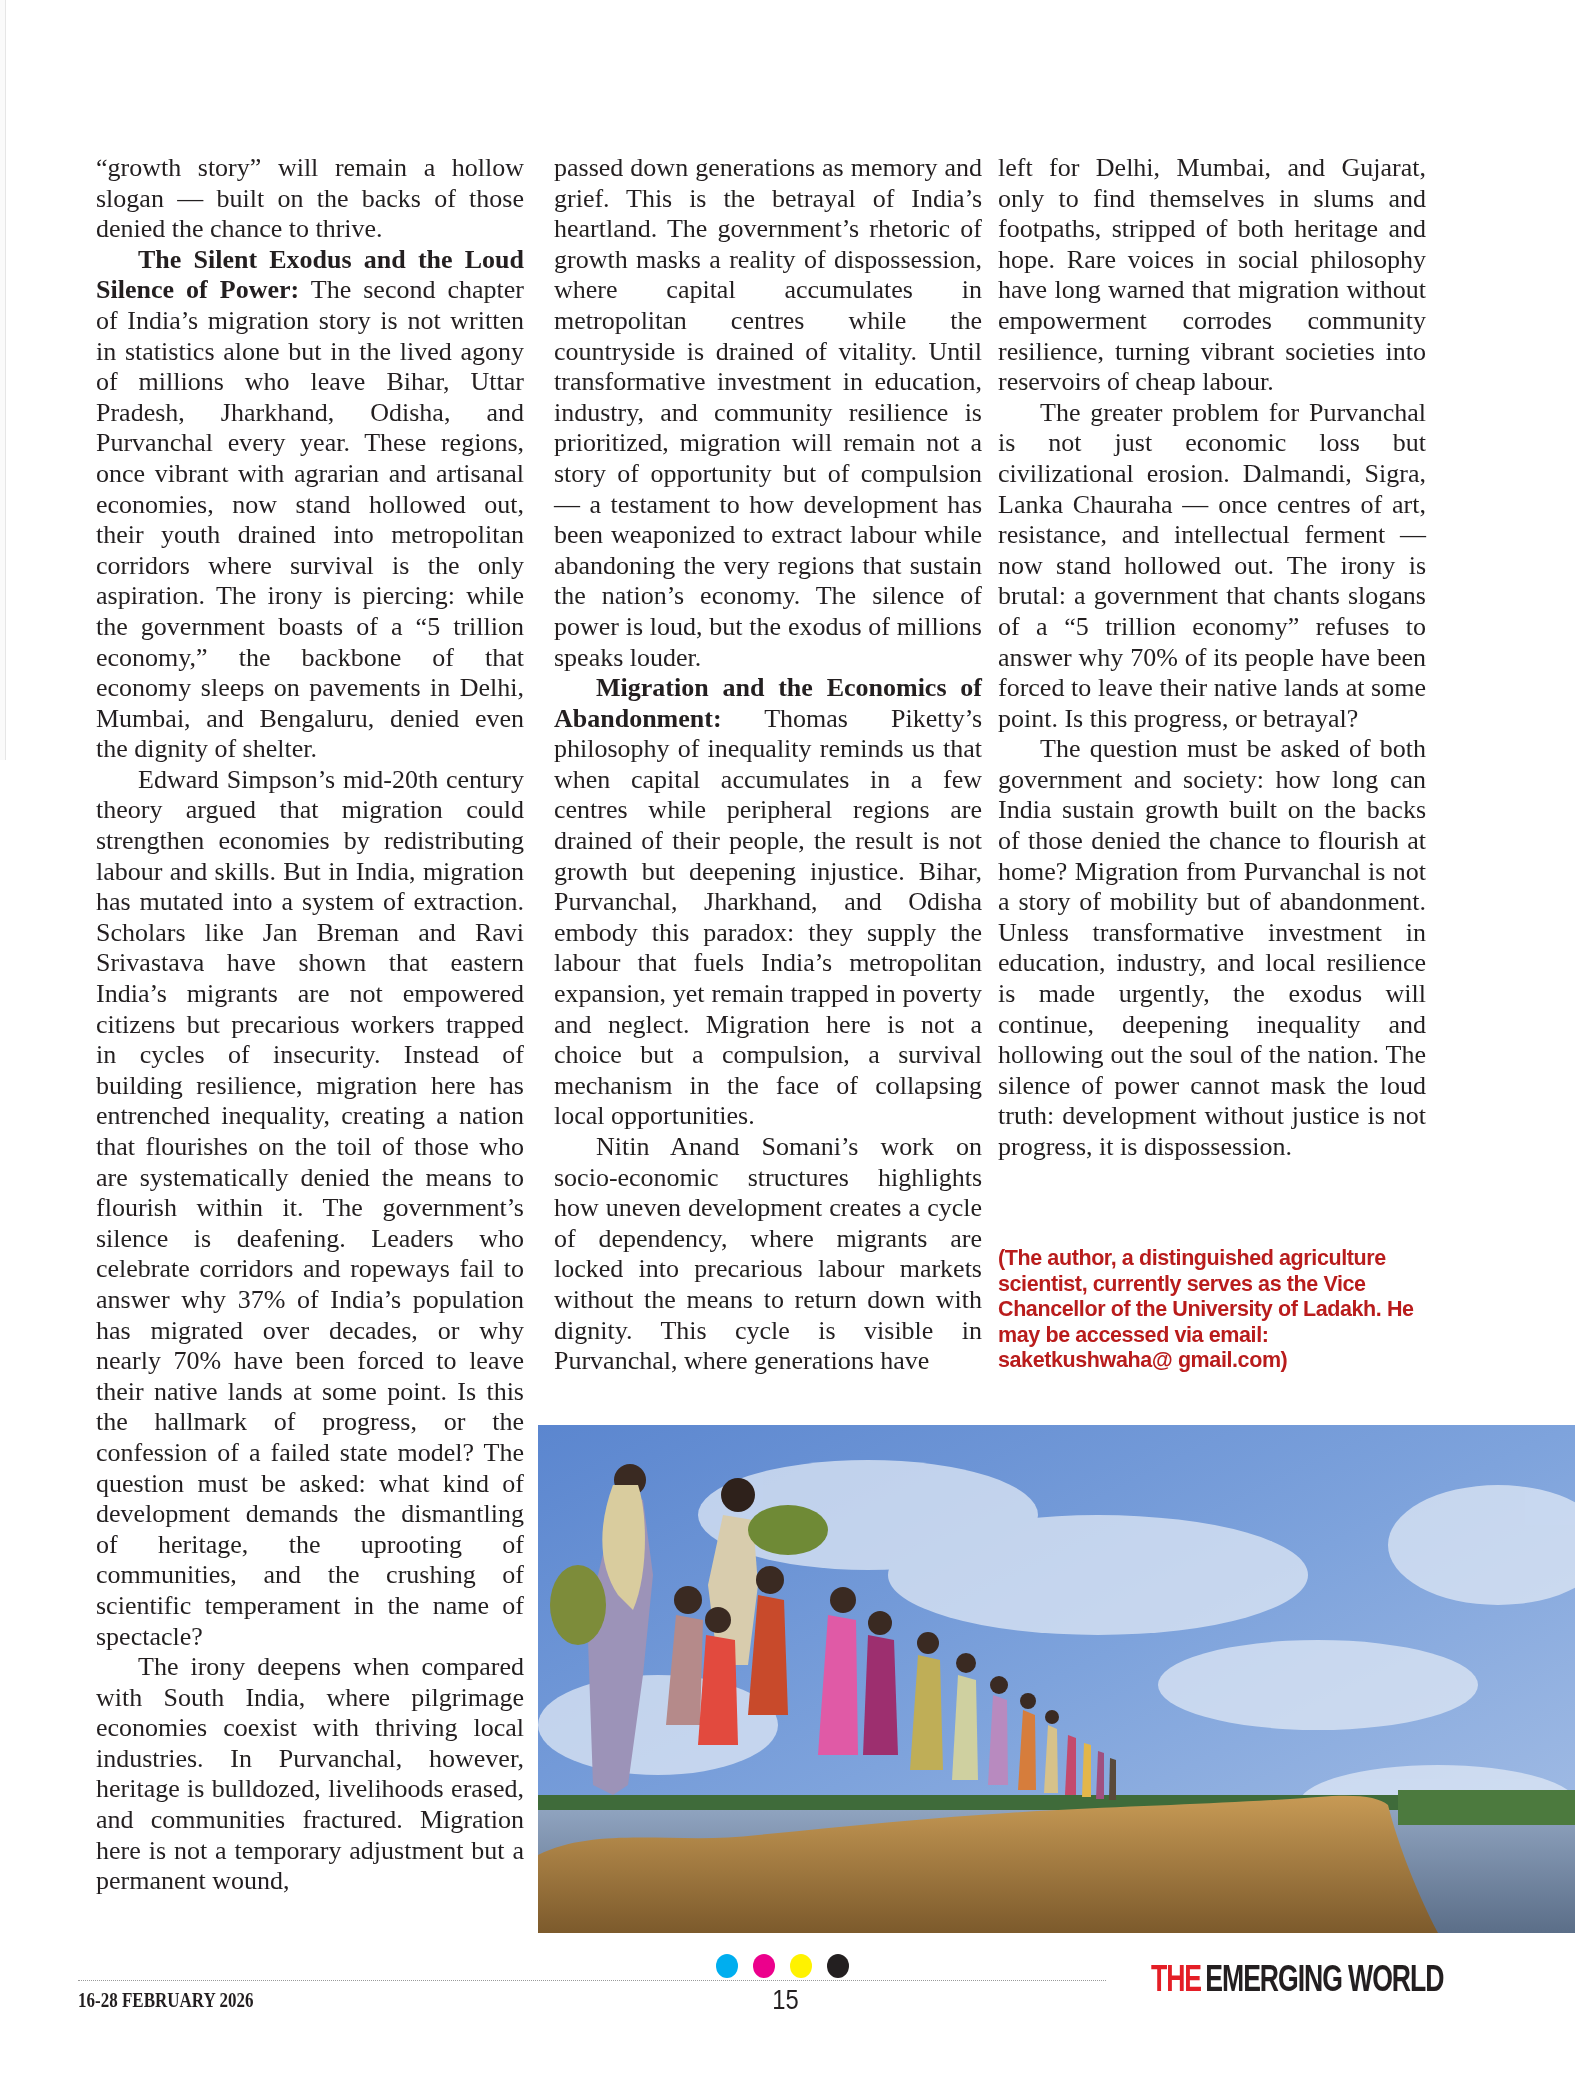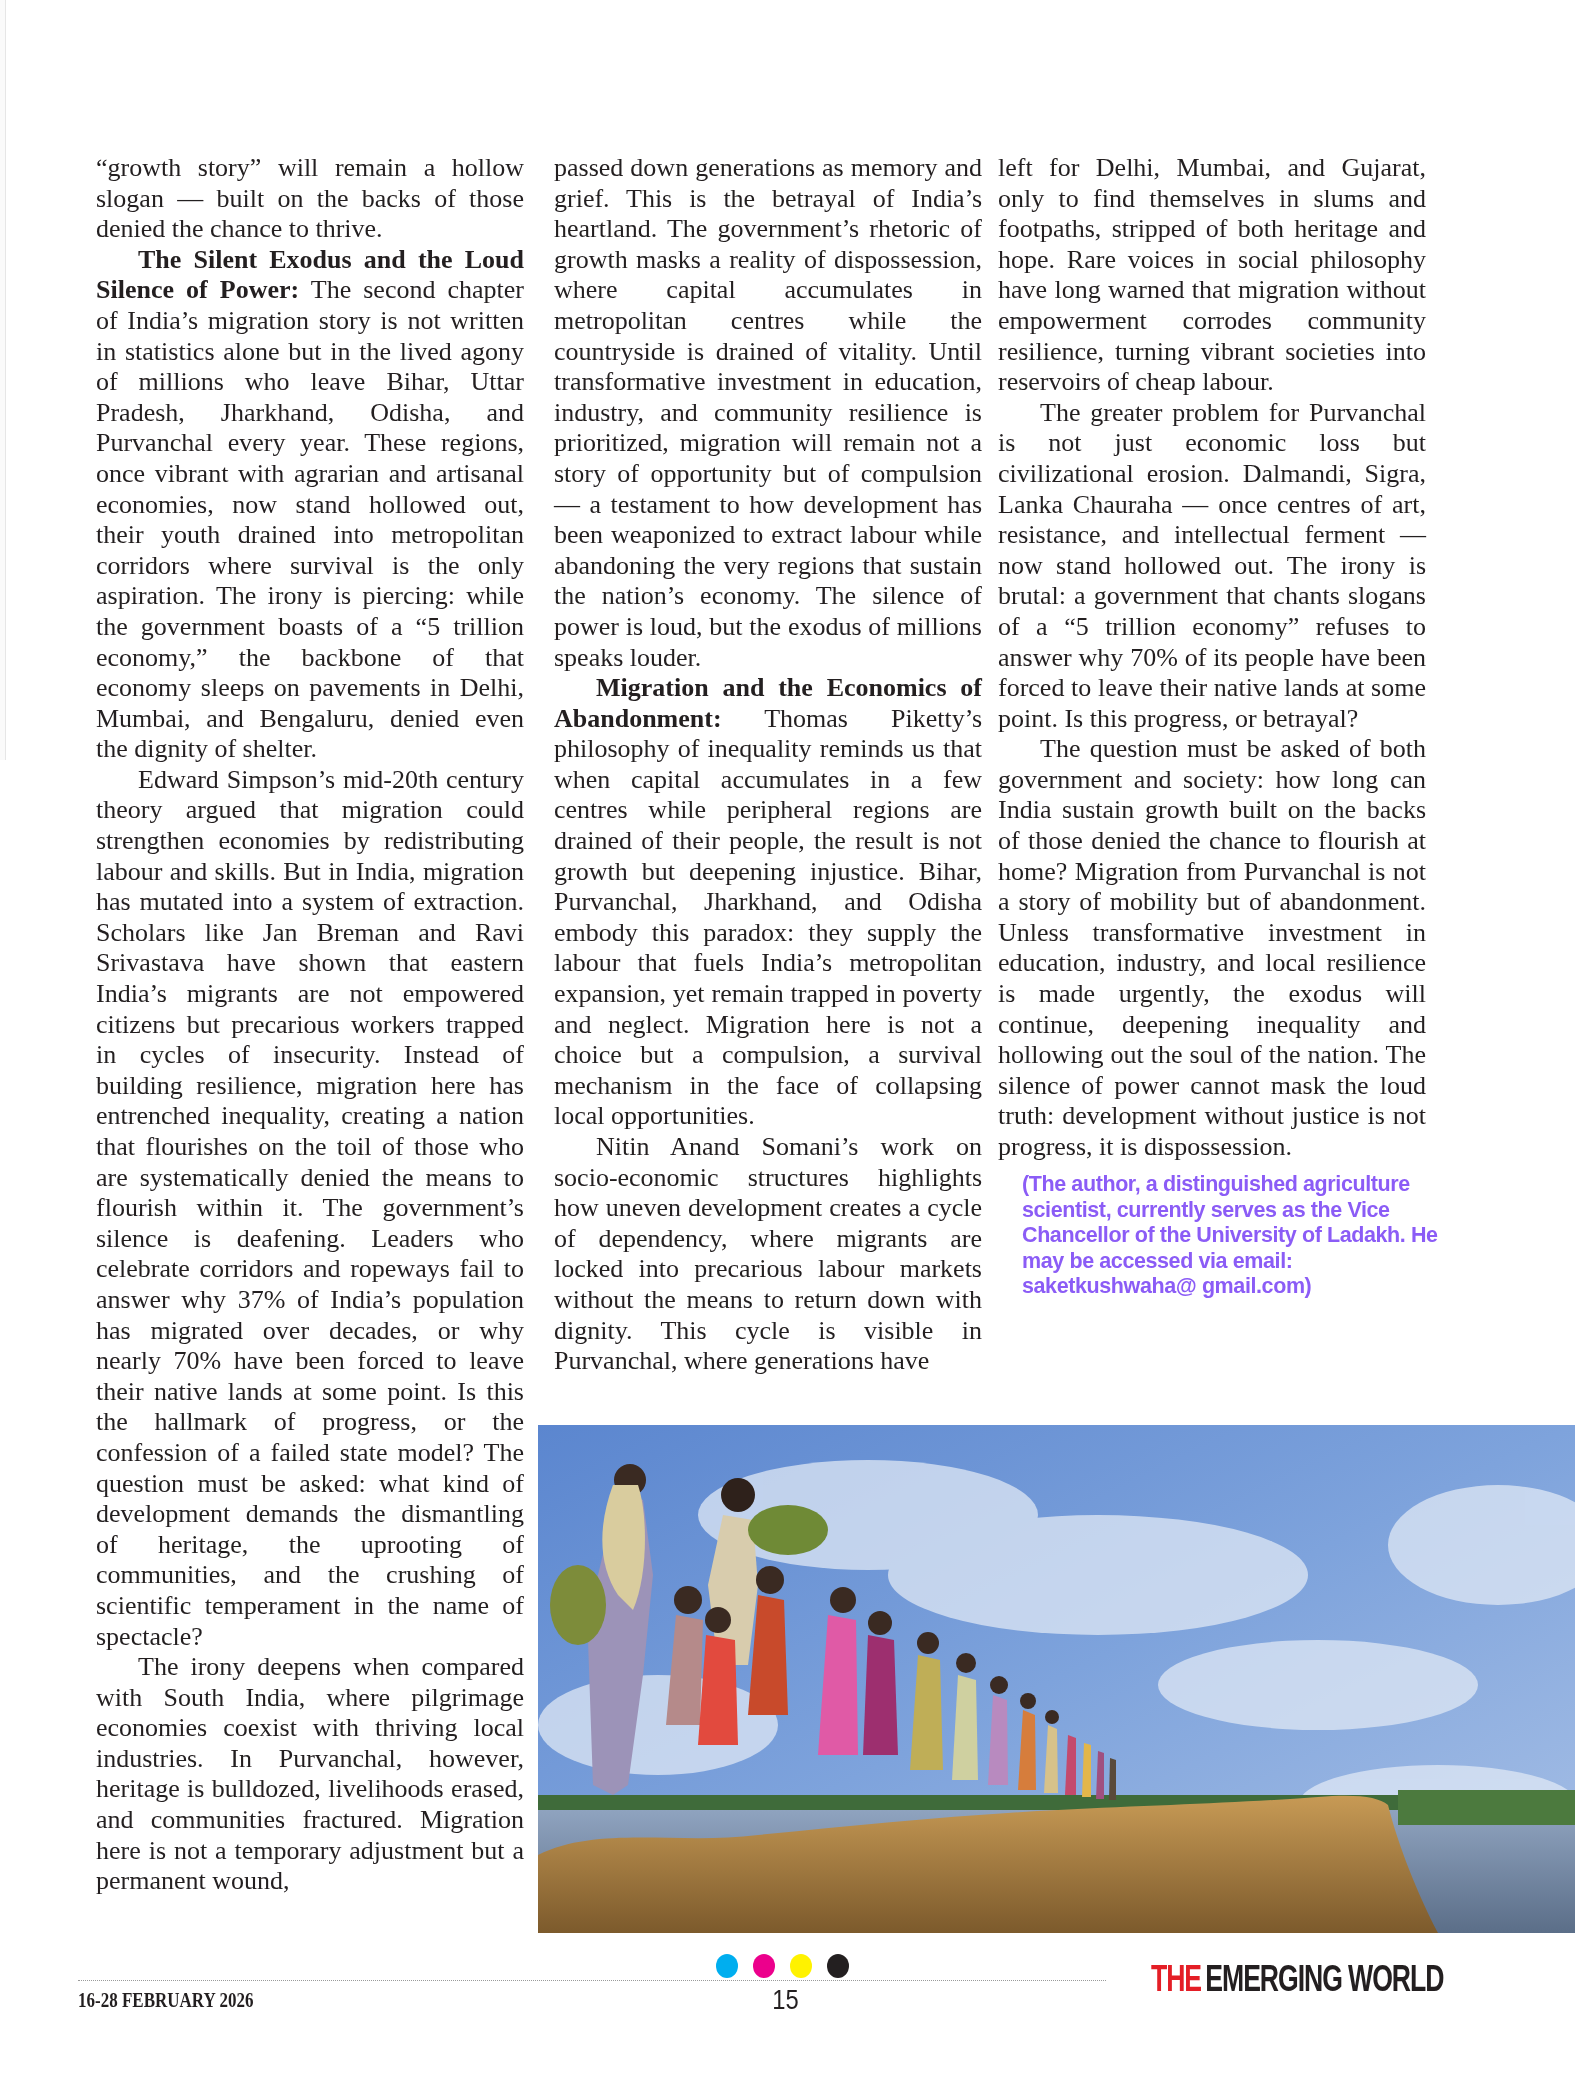--- a/index.html
+++ b/index.html
@@ -5,21 +5,21 @@
   html, body { margin: 0; padding: 0; background: #ffffff; }
   body { width: 1575px; height: 2087px; position: relative; overflow: hidden; font-family: "Liberation Serif", "DejaVu Serif", serif; color: #231f20; }
   .edge { position: absolute; left: 0; top: 0; width: 5px; height: 760px; border-right: 1px solid #e6e6e6; background: #fafafa; }
   .col { position: absolute; top: 153px; width: 428px; font-size: 26px; line-height: 30.6px; text-align: justify; hyphens: manual; }
   .col p { margin: 0; }
   .col p.indent { text-indent: 42px; }
   .col b { font-weight: bold; }
   #col1 { left: 96px; }
   #col2 { left: 554px; }
   #col3 { left: 998px; }
-  .author { position: absolute; left: 998px; top: 1172px; width: 420px; font-family: "Liberation Sans", "DejaVu Sans", sans-serif; font-weight: bold; font-size: 21.5px; line-height: 25.5px; color: #8b5cf6; letter-spacing: -0.4px; margin-left: 24px; }
+  .author { position: absolute; left: 998px; top: 1246px; width: 420px; font-family: "Liberation Sans", "DejaVu Sans", sans-serif; font-weight: bold; font-size: 21.5px; line-height: 25.5px; color: #b91c1c; letter-spacing: -0.4px; }
   .photo { position: absolute; left: 538px; top: 1425px; width: 1037px; height: 508px; overflow: hidden; }
   .photo svg { display: block; }
   .footer-rule { position: absolute; left: 78px; top: 1980px; width: 1028px; border-top: 1px dotted #9a9a9a; }
   .footer-date { position: absolute; left: 78px; top: 1989px; font-family: "Liberation Serif", serif; font-weight: bold; font-size: 20px; color: #231f20; transform: scaleX(0.85); transform-origin: left; }
   .page-num { position: absolute; left: 770px; top: 1984px; font-family: "Liberation Sans", sans-serif; font-size: 28px; color: #231f20; transform: scaleX(0.85); }
   .regmarks { position: absolute; left: 716px; top: 1954px; display: flex; gap: 15px; }
   .dot { width: 22px; height: 24px; border-radius: 50%; }
   .brand { position: absolute; left: 1151px; top: 1958px; font-family: "Liberation Sans", "DejaVu Sans", sans-serif; font-weight: bold; font-size: 37px; letter-spacing: -1.5px; transform: scaleX(0.72); transform-origin: left; white-space: nowrap; }
   .brand .the { color: #e41e26; margin-right: 6px; }
   .brand .name { color: #231f20; }

